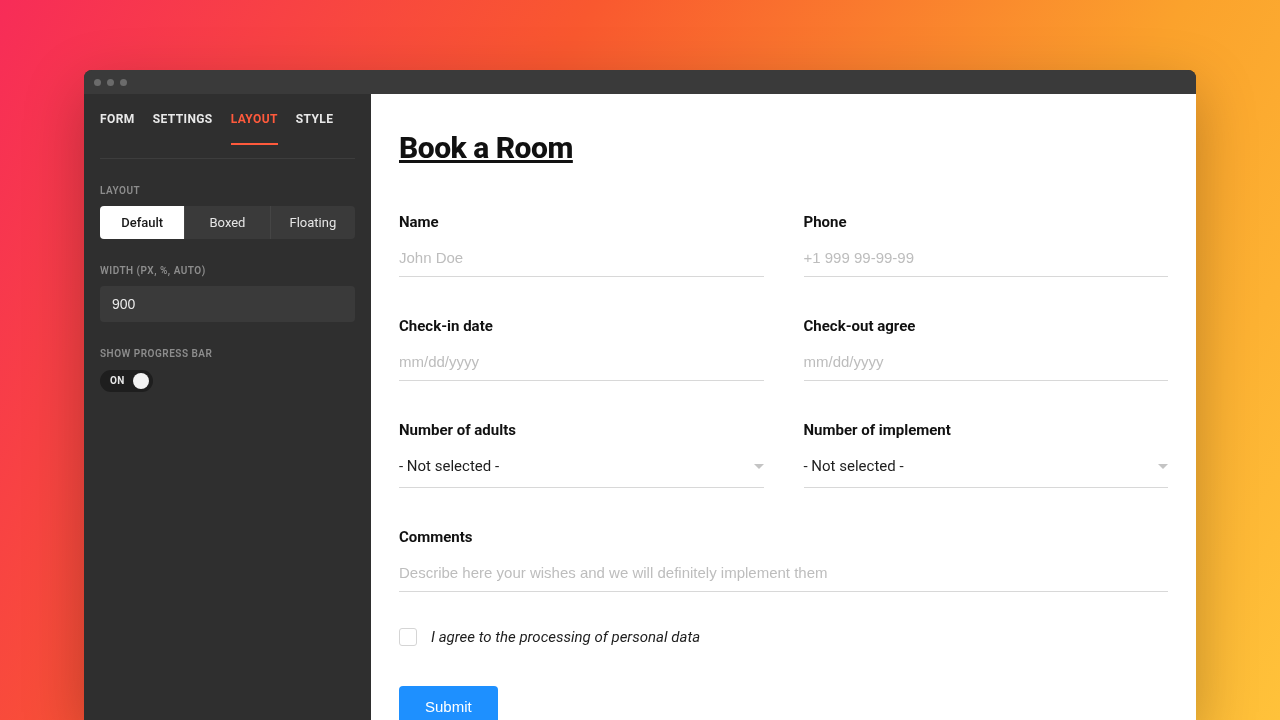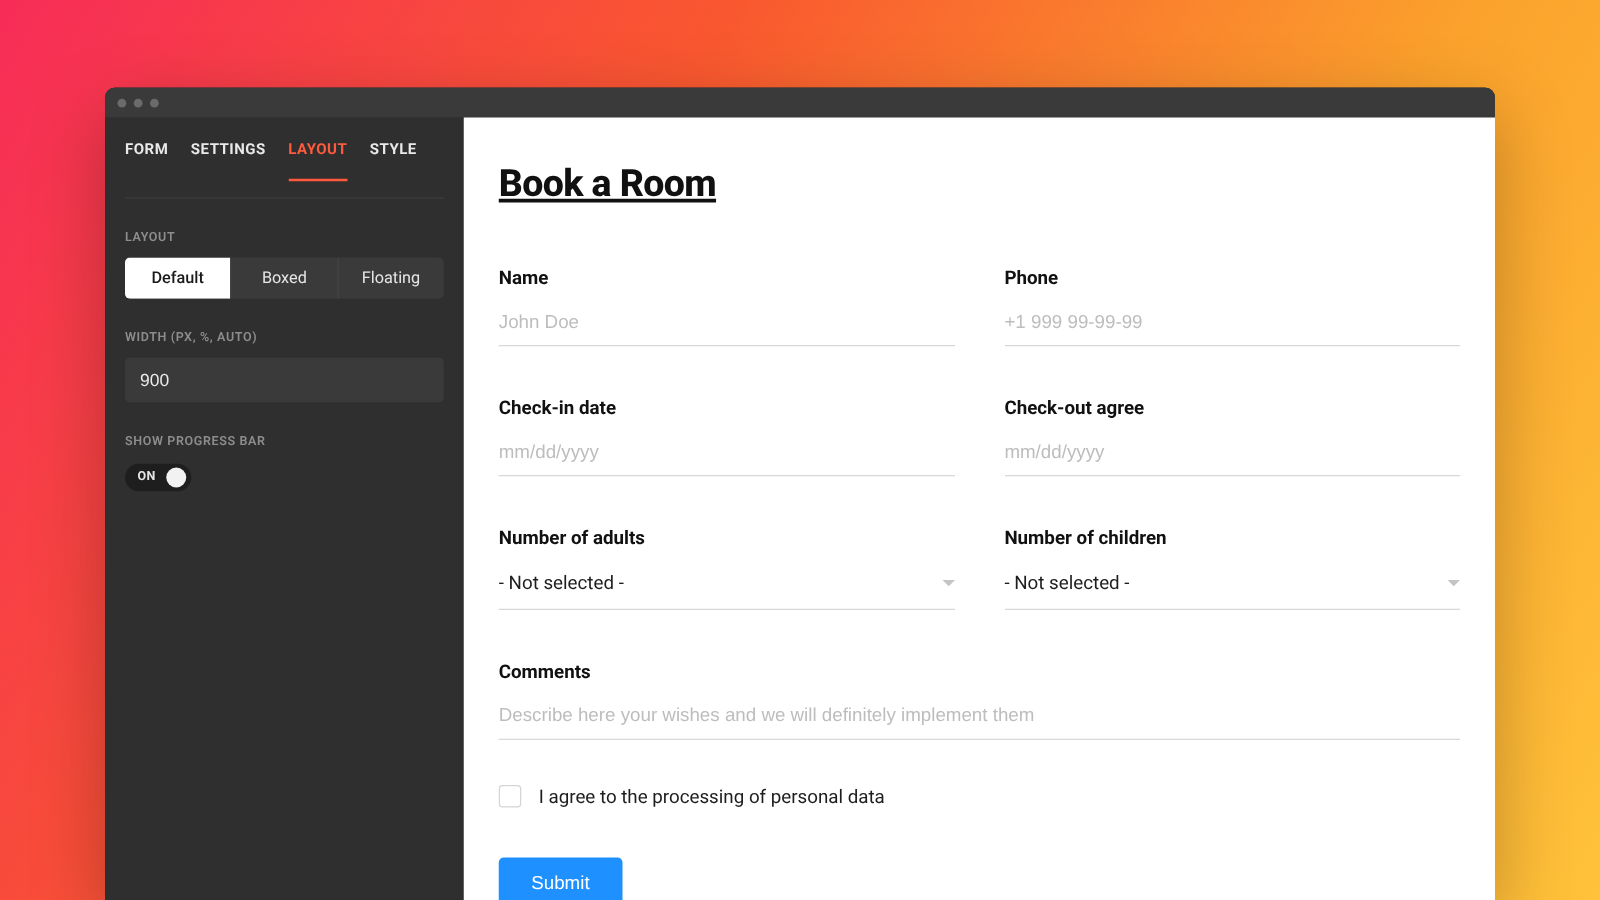--- a/index.html
+++ b/index.html
@@ -89,21 +89,21 @@
     width: 0; height: 0;
     border-left: 5px solid transparent; border-right: 5px solid transparent;
     border-top: 5px solid #c4c4c4;
   }
   .full { grid-column: 1 / -1; }
   .consent { display: flex; align-items: center; gap: 14px; margin-top: 36px; }
   .checkbox {
     width: 18px; height: 18px; border: 1px solid #d5d5d5; border-radius: 3px;
     background: #fff; cursor: pointer;
   }
-  .consent-text { font-size: 15px; color: #1e1e1e; }
+  .consent-text { font-size: 15px; color: #1e1e1e; font-style: italic; }
   .submit {
     margin-top: 40px; display: inline-block;
     background: #1e90ff; color: #fff; font-size: 15px; font-weight: 500;
     border: none; border-radius: 4px; padding: 12px 26px; cursor: pointer;
   }
 </style>
 </head>
 <body>
 
 <div class="stage">
@@ -167,21 +167,21 @@
           </div>
 
           <div>
             <div class="field-label">Number of adults</div>
             <div class="select">
               <span class="select-value">- Not selected -</span>
               <span class="caret"></span>
             </div>
           </div>
           <div>
-            <div class="field-label">Number of children</div>
+            <div class="field-label">Number of implement</div>
             <div class="select">
               <span class="select-value">- Not selected -</span>
               <span class="caret"></span>
             </div>
           </div>
 
           <div class="full">
             <div class="field-label">Comments</div>
             <input class="underline-input" placeholder="Describe here your wishes and we will definitely implement them" style="">
           </div>

